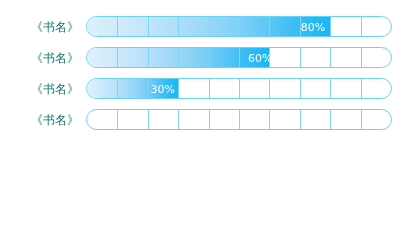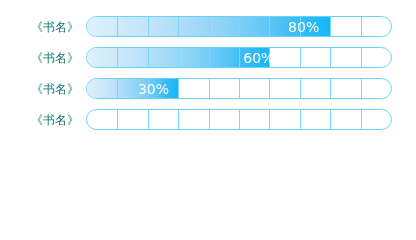--- a/index.html
+++ b/index.html
@@ -93,25 +93,25 @@
     width: 1px;
     background: #7ed6f5;
   }
 
   .bar-value {
     position: absolute;
     top: 0;
     height: 21px;
     line-height: 21px;
     z-index: 3;
-    font-size: 14px;
+    font-size: 11px;
     color: #ffffff;
     font-family: "DejaVu Sans", "Liberation Sans", sans-serif;
     white-space: nowrap;
-    padding-right: 11px;
+    padding-right: 5px;
     box-sizing: border-box;
     text-align: right;
     user-select: none;
   }
 </style>
 </head>
 <body>
 
 <div id="progress-panel">
 
@@ -142,21 +142,21 @@
           <span style="left: 30px; background: rgb(126, 214, 245);"></span>
           <span style="left: 61px; background: rgb(126, 214, 245);"></span>
           <span style="left: 91px; background: rgb(126, 214, 245);"></span>
           <span style="left: 122px; background: rgb(126, 214, 245);"></span>
           <span style="left: 152px; background: rgb(126, 214, 245);"></span>
           <span style="left: 182px; background: rgb(126, 214, 245);"></span>
           <span style="left: 213px; background: rgb(126, 214, 245);"></span>
           <span style="left: 243px; background: rgb(126, 214, 245);"></span>
           <span style="left: 274px; background: rgb(126, 214, 245);"></span>
         </div>
-      <div class="bar-value" style="left: 16px; width: 182.4px;">60%</div>
+      <div class="bar-value" style="left: 8px; width: 182.4px;">60%</div>
     </div>
   </div>
 
   <div class="progress-row">
     <div class="row-label">《书名》</div>
     <div class="bar-outer">
       <div class="bar-fill" style="width: 91.2px;"></div>
       <div class="bar-ticks">
           <span style="left: 30px; background: rgb(126, 214, 245);"></span>
           <span style="left: 61px; background: rgb(126, 214, 245);"></span>

